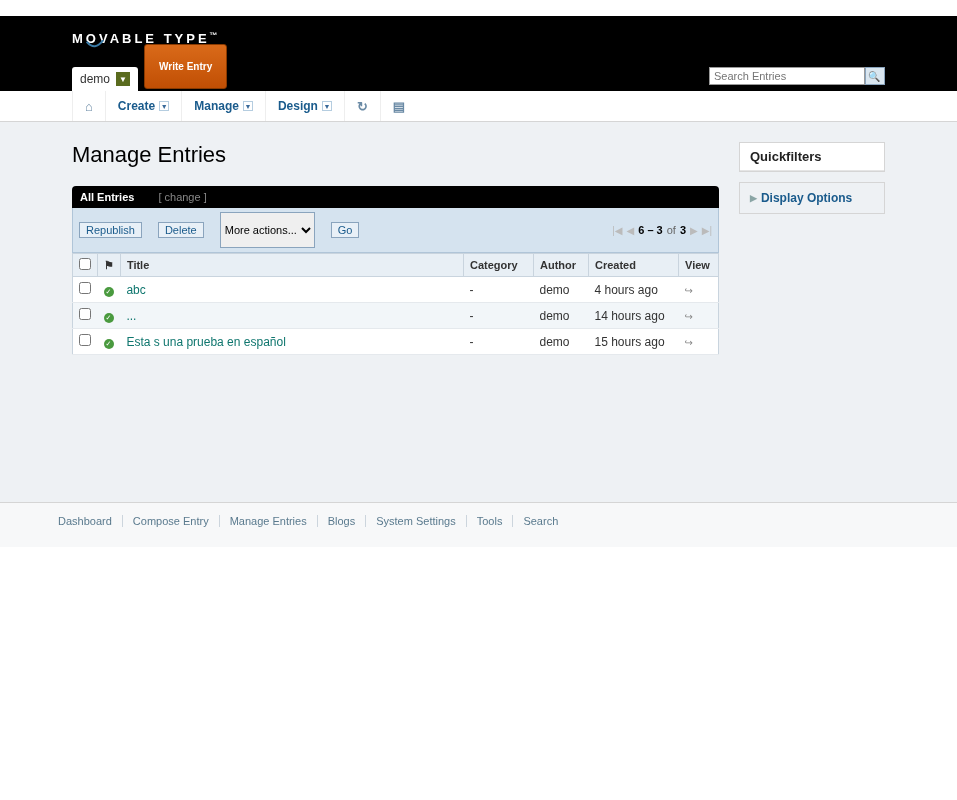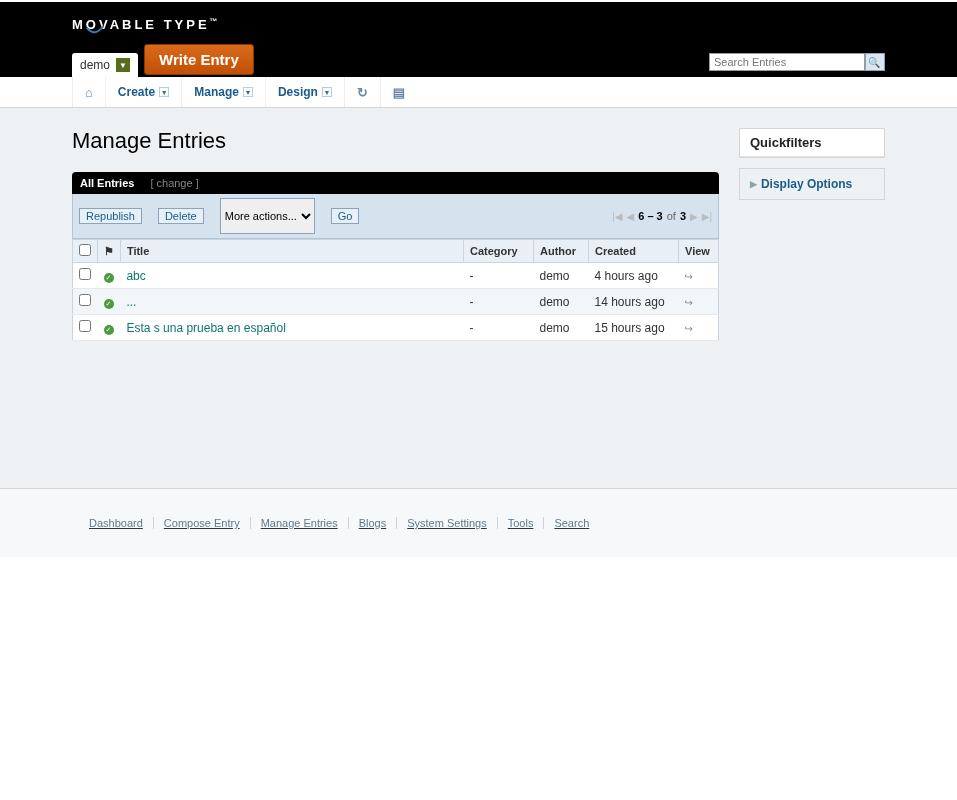--- a/index.html
+++ b/index.html
@@ -1,54 +1,54 @@
 <!DOCTYPE html>
 <html><head>
 <meta charset="utf-8">
 <style>
 * { box-sizing: border-box; margin: 0; padding: 0; }
 body { font-family: Arial, Helvetica, sans-serif; font-size: 12px; color: #333; background: #fff; }
 a { text-decoration: none; cursor: pointer; }
 
 .topbar { background: #000; height: 75px; position: relative; }
-.topbar-inner { max-width: 957px; margin: 2px auto; padding: 0 36px; position: relative; height: 100%; border-radius: 10px; }
+.topbar-inner { max-width: 957px; margin: 16px auto; padding: 0 36px; position: relative; height: 100%; border-radius: 10px; }
 .logo { position: absolute; top: 15px; left: 72px; color: #fff; font-size: 13px; letter-spacing: 3px; font-weight: bold; }
 .logo sup { font-size: 8px; letter-spacing: 0; }
 .logo-swoosh { position: absolute; top: 24px; left: 86px; width: 18px; height: 10px; }
 
 .top-right { position: absolute; top: 18px; right: 72px; display: flex; align-items: center; gap: 10px; color: #aaa; font-size: 11px; }
 .top-right a { color: #8ba34e; }
 .top-right .greet { color: #fff; }
 .divider-v { width: 1px; height: 14px; background: #444; }
 .dd-arrow { font-size: 8px; margin-left: 2px; }
 
 .blog-tab-row { position: absolute; bottom: 0; left: 72px; display: flex; align-items: flex-end; gap: 6px; }
 .blog-tab { background: #fff; border-top-left-radius: 3px; border-top-right-radius: 3px; padding: 5px 8px; display: flex; align-items: center; gap: 6px; font-size: 12px; color: #333; }
 .blog-tab-dd { width: 14px; height: 14px; background: #5a6b1e; display: flex; align-items: center; justify-content: center; color: #fff; font-size: 8px; }
-.write-entry { background: linear-gradient(#d96a1a,#c14f04); color: #fff; font-weight: bold; padding: 6px 14px; border-radius: 3px; border: 1px solid #8a3a00; font-size: 15px; margin-bottom: 2px; }
+.write-entry { background: linear-gradient(#d96a1a,#c14f04); color: #fff; font-weight: bold; padding: 16px 14px; border-radius: 3px; border: 1px solid #8a3a00; font-size: 10px; margin-bottom: 2px; }
 
 .search-box { position: absolute; bottom: 6px; right: 72px; display: flex; }
 .search-box input { width: 156px; height: 18px; font-size: 11px; padding: 0 4px; border: 1px solid #999; }
 .search-box .search-btn { width: 20px; height: 18px; background: #d9e6f0; border: 1px solid #8aa4bd; display: flex; align-items: center; justify-content: center; font-size: 10px; color: #3a6a9a; }
 
 .navbar { background: #fff; border-bottom: 1px solid #d5d5d5; height: 31px; }
 .navbar-inner { max-width: 957px; margin: 0 auto; padding: 0 72px; display: flex; align-items: center; height: 100%; gap: 0; }
 .nav-item { color: #1a5b8c; font-weight: bold; font-size: 12px; padding: 0 12px; display: flex; align-items: center; gap: 4px; height: 100%; border-right: 1px solid #eee; }
 .nav-item:first-child { border-left: 1px solid #eee; }
 .nav-dd { border: 1px solid #b5cde0; width: 10px; height: 10px; display: flex; align-items: center; justify-content: center; font-size: 7px; color: #3a6a9a; }
 .nav-icon { color: #6a8aa5; font-size: 13px; }
 
 .content-wrap { background: #eef1f4; min-height: 380px; padding-bottom: 30px; }
 .content { max-width: 957px; margin: 0 auto; padding: 20px 72px 0 72px; display: flex; gap: 20px; }
 .main-col { flex: 1; }
 .side-col { width: 146px; }
 
 h1 { font-size: 22px; font-weight: normal; color: #000; margin-bottom: 18px; }
 
-.panel-header { background: #000; color: #fff; padding: 5px 8px; border-top-left-radius: 4px; border-top-right-radius: 4px; font-size: 11px; display: flex; align-items: center; gap: 16px; }
+.panel-header { background: #000; color: #fff; padding: 5px 8px; border-top-left-radius: 4px; border-top-right-radius: 4px; font-size: 11px; display: flex; align-items: center; gap: 24px; }
 .panel-header b { font-weight: bold; }
 .panel-header .change { color: #888; }
 
 .toolbar { background: #d5e3ef; border: 1px solid #b0c5d8; border-top: none; padding: 4px 6px; display: flex; align-items: center; gap: 16px; }
 .tb-btn { background: #e8f0f7; border: 1px solid #8aa4bd; color: #1a5b8c; font-size: 11px; padding: 1px 6px; cursor: pointer; }
 .tb-select { font-size: 11px; border: 1px solid #8aa4bd; height: 36px; }
 .pagination { margin-left: auto; display: flex; align-items: center; gap: 4px; font-size: 11px; color: #666; }
 .pg-btn { color: #bbb; font-size: 10px; cursor: pointer; }
 
 table.entries { width: 100%; border-collapse: collapse; background: #fff; border: 1px solid #c9d4de; font-size: 12px; }
@@ -62,21 +62,21 @@
 
 .side-panel { background: #fff; border: 1px solid #d5d5d5; margin-bottom: 10px; }
 .side-panel h3 { font-size: 13px; font-weight: bold; padding: 6px 10px; border-bottom: 1px solid #e5e5e5; color: #222; }
 .side-panel .body { padding: 8px 10px; }
 .side-panel .body a { display: block; color: #1a5b8c; font-size: 11px; padding: 2px 0; line-height: 1.4; }
 .feed-icon { display: inline-block; width: 10px; height: 10px; background: #f58220; color: #fff; font-size: 8px; text-align: center; line-height: 10px; border-radius: 2px; margin-right: 3px; }
 .display-opts { background: #eef1f4; border: 1px solid #d5d5d5; padding: 8px 10px; color: #1a5b8c; font-weight: bold; font-size: 12px; display: flex; align-items: center; gap: 4px; }
 .tri { font-size: 9px; color: #8aa5a5; }
 
 .footer { border-top: 1px solid #d5d5d5; background: #f7f8f9; padding: 12px 0; font-size: 11px; }
-.footer-inner { max-width: 957px; margin: 16px auto; padding: 0 89px; text-decoration: underline; }
+.footer-inner { max-width: 957px; margin: 0 auto; padding: 0 58px; }
 .foot-links { display: flex; gap: 0; margin-bottom: 8px; }
 .foot-links a { color: #5a7a8e; padding: 0 10px; border-right: 1px solid #ccd5dd; }
 .foot-links a:first-child { padding-left: 0; }
 .foot-links a:last-child { border-right: none; }
 .copyright { color: #555; font-size: 10px; line-height: 1.5; }
 .copyright a { color: #1a5b8c; }
 </style>
 </head>
 <body>
 

